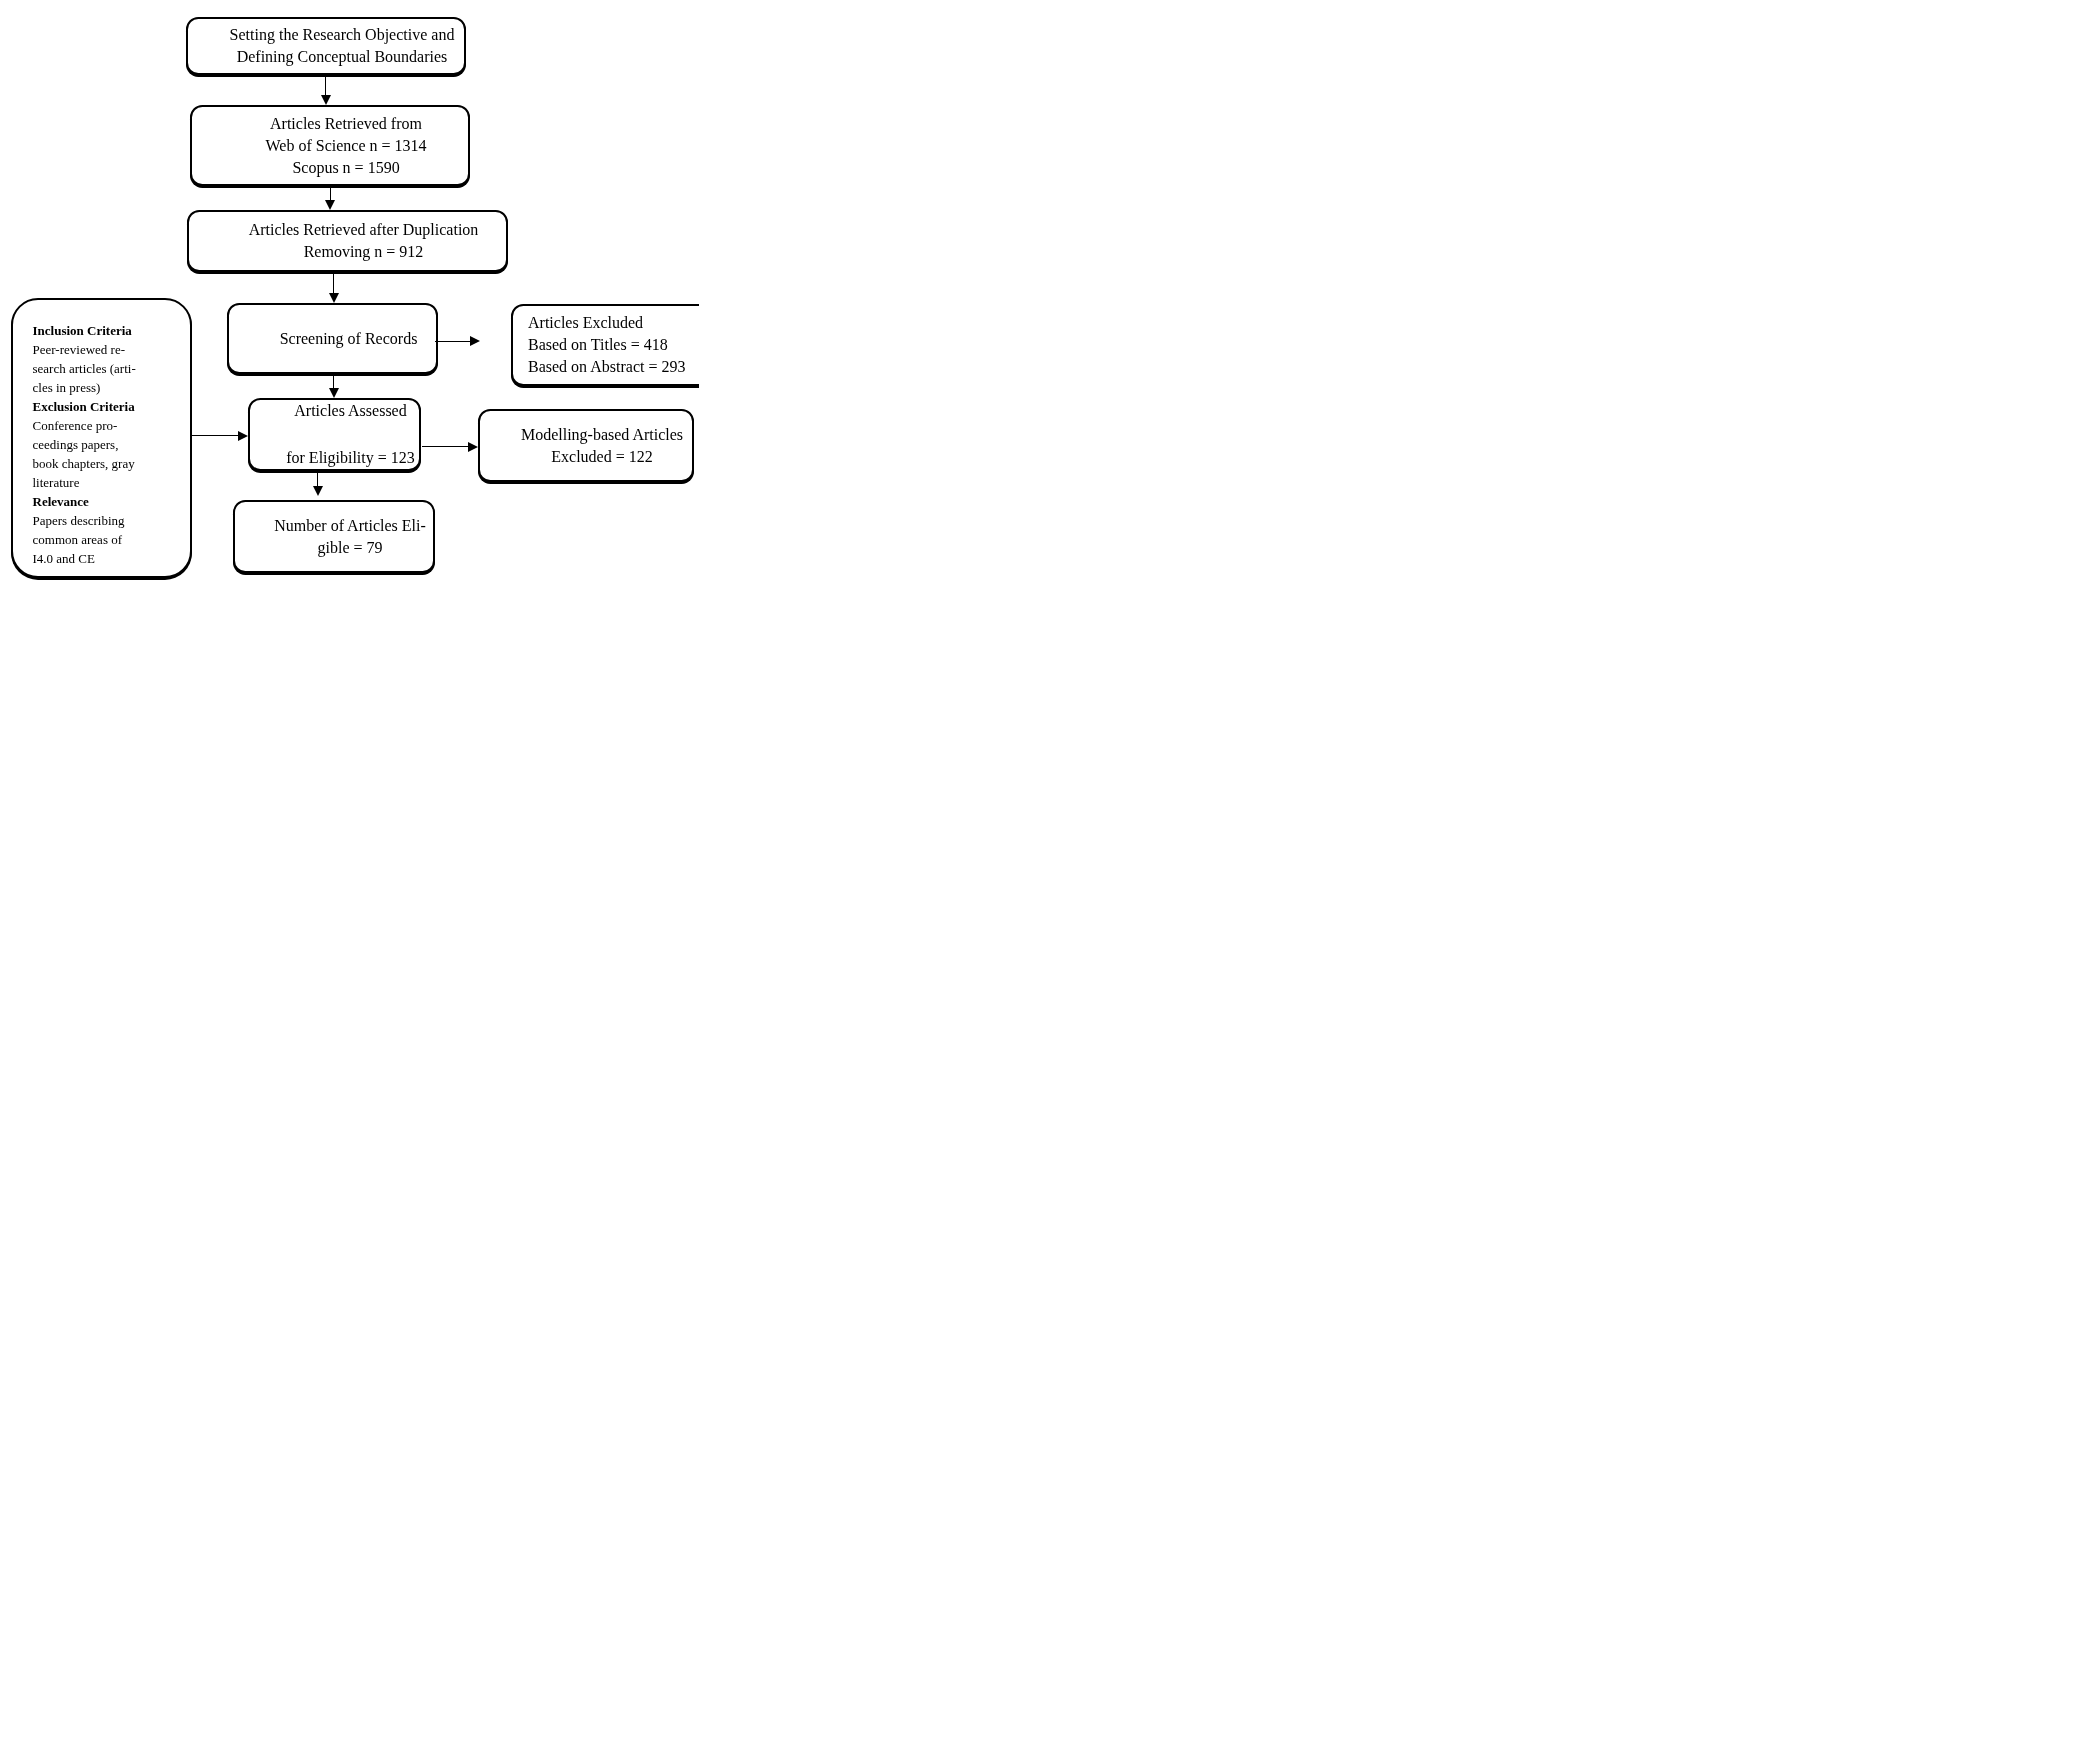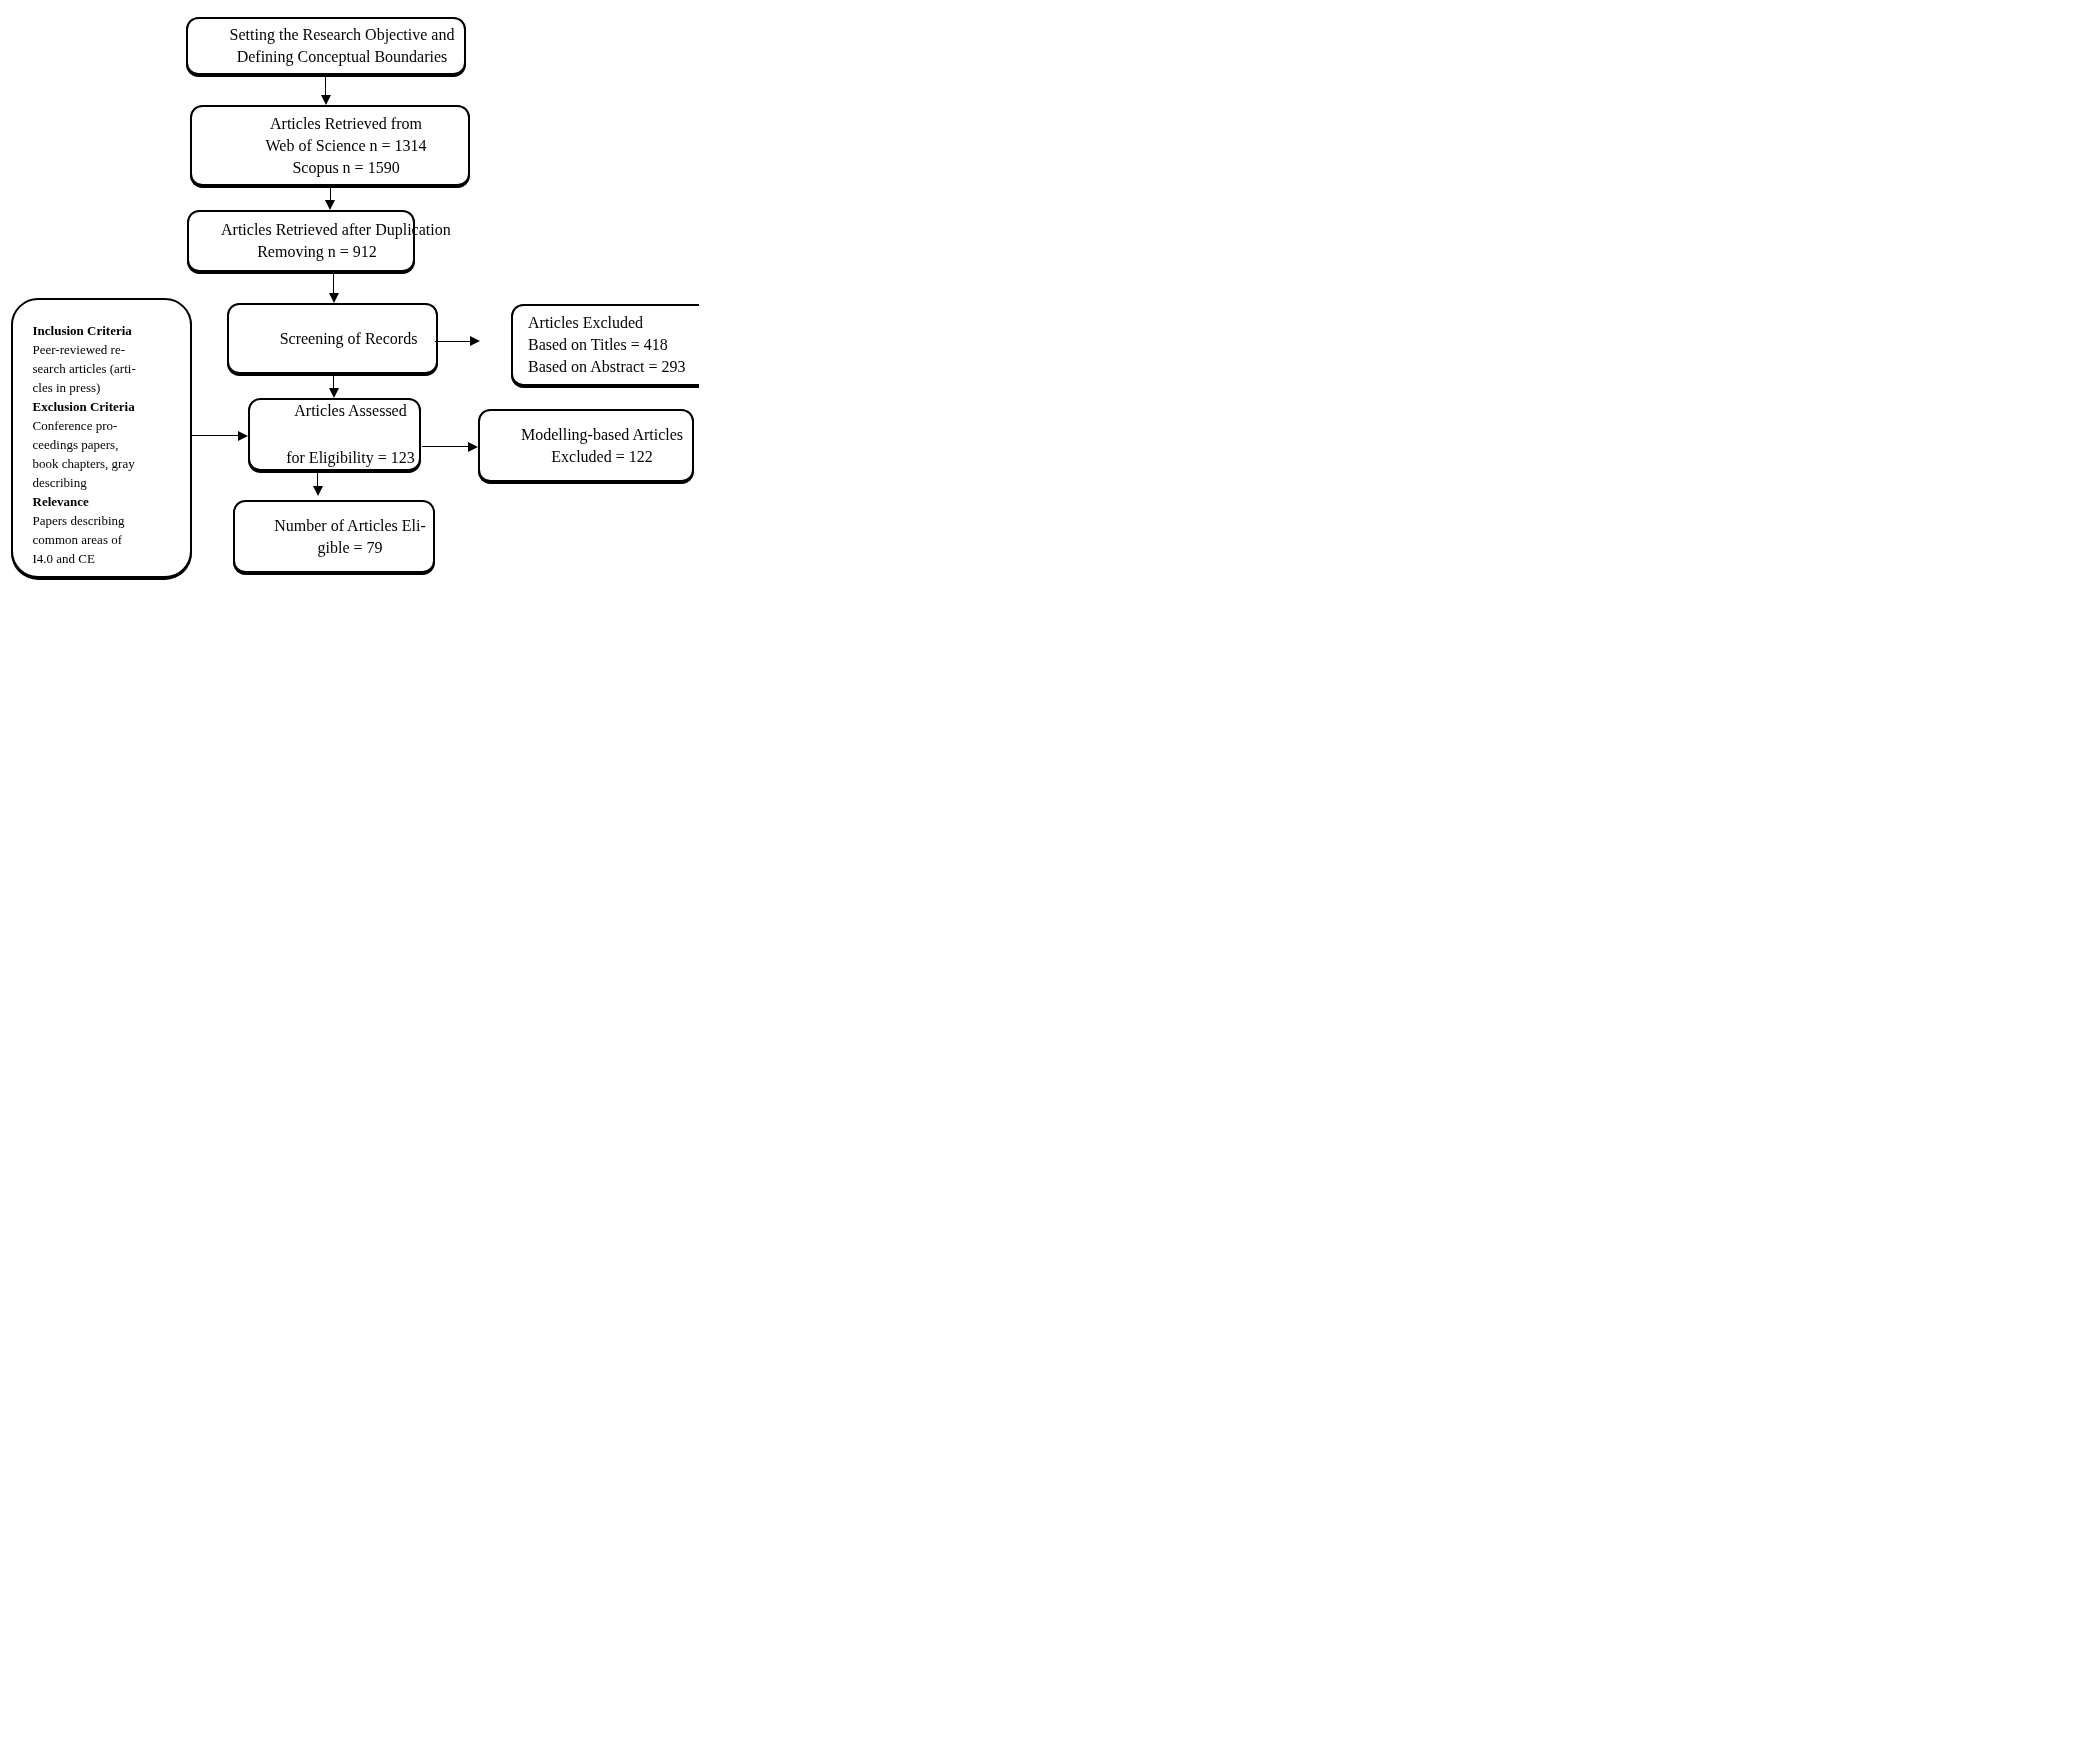--- a/index.html
+++ b/index.html
@@ -54,21 +54,21 @@
 
   <div class="box" style="left:190px; top:105px; width:280px; height:81px;">
     <div class="line">Articles Retrieved from</div>
     <div class="line">Web of Science n = 1314</div>
     <div class="line">Scopus n = 1590</div>
   </div>
 
   <div class="shaft-v" style="left:330px; top:187px; height:13.6px;"></div>
   <div class="head-down" style="left:325px; top:200px;"></div>
 
-  <div class="box" style="left:187px; top:210px; width:228px; height:62px;">
+  <div class="box" style="left:187px; top:210px; width:321px; height:62px;">
     <div class="line">Articles Retrieved after Duplication</div>
     <div class="line">Removing n = 912</div>
   </div>
 
   <div class="shaft-v" style="left:333px; top:272px; height:21px;"></div>
   <div class="head-down" style="left:329px; top:293px;"></div>
 
   <div class="box" style="left:227px; top:303px; width:211px; height:71px;">
     <div class="line">Screening of Records</div>
   </div>
@@ -87,21 +87,21 @@
 
   <div class="box criteria" style="left:10.5px; top:298px; width:181px; height:280px;">
     <div class="line bold">Inclusion Criteria</div>
     <div class="line">Peer-reviewed re-</div>
     <div class="line">search articles (arti-</div>
     <div class="line">cles in press)</div>
     <div class="line bold">Exclusion Criteria</div>
     <div class="line">Conference pro-</div>
     <div class="line">ceedings papers,</div>
     <div class="line">book chapters, gray</div>
-    <div class="line">describing</div>
+    <div class="line">literature</div>
     <div class="line bold">Relevance</div>
     <div class="line">Papers describing</div>
     <div class="line">common areas of</div>
     <div class="line">I4.0 and CE</div>
   </div>
 
   <div class="shaft-h" style="left:192px; top:435px; width:46px;"></div>
   <div class="head-right" style="left:238px; top:431px;"></div>
 
   <div class="box" style="left:248px; top:398px; width:173px; height:73px;gap:25px;">

